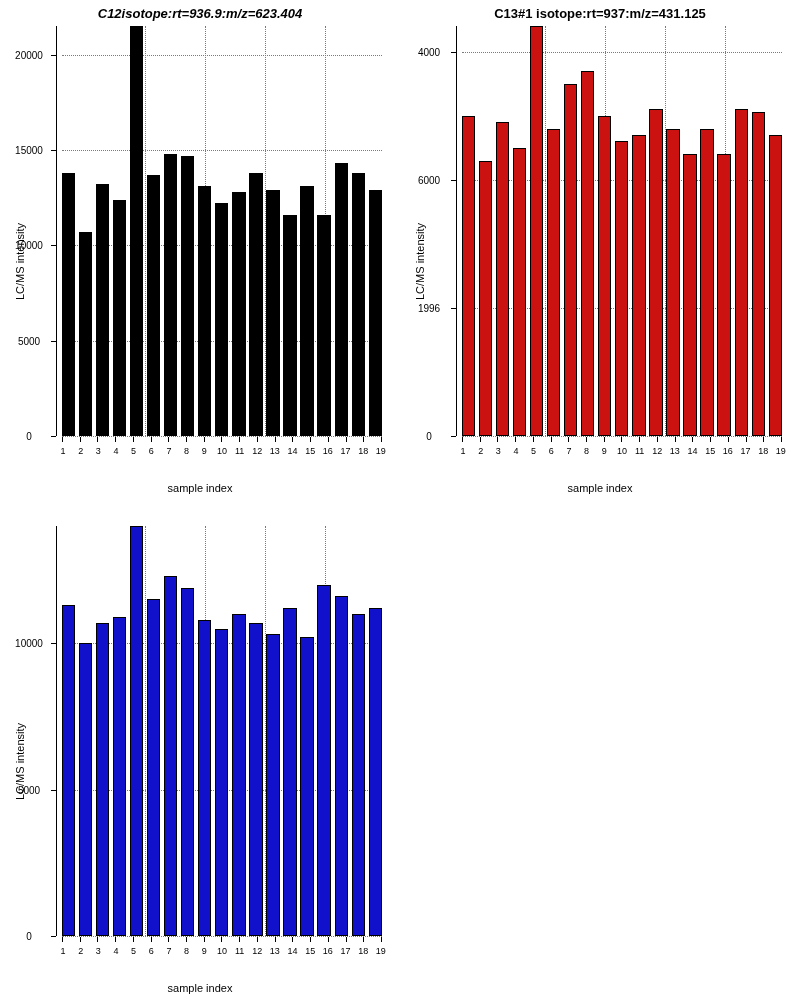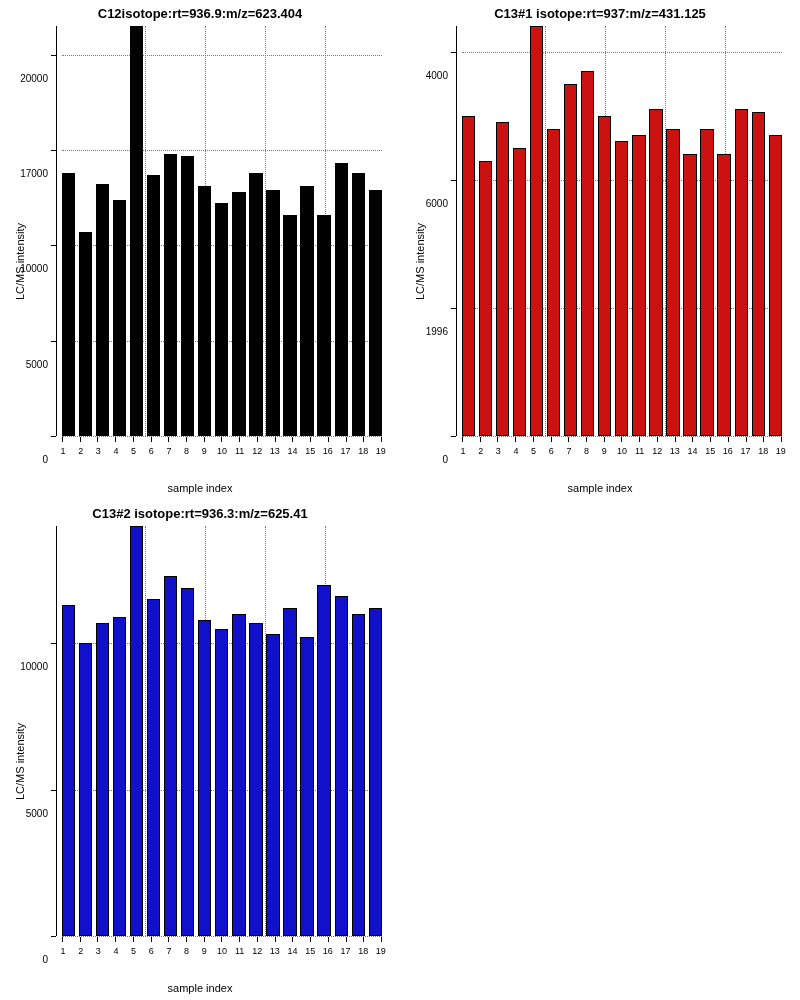--- a/index.html
+++ b/index.html
@@ -73,24 +73,23 @@
   }
   .ytick {
     position: absolute;
     background: #000000;
     height: 1px;
     width: 5px;
   }
   .ylabel-txt {
     position: absolute;
     font-size: 10px;
-    text-align: right;
+    text-align: center;
     white-space: nowrap;
     transform: translateY(-50%);
-    margin-top: 23px;
   }
   .axis-title-y {
     position: absolute;
     font-size: 11px;
     white-space: nowrap;
     transform-origin: 0 0;
     transform: rotate(-90deg);
   }
   .axis-title-x {
     position: absolute;
@@ -122,21 +121,21 @@
     height: 5px;
     background: #000000;
   }
 </style>
 </head>
 <body>
 
 <div class="page">
 
   <div class="panel" style="left:0px; top:0px; width:400px; height:500px;">
-    <div class="panel-title" style="top:6px;">C12isotope:rt=936.9:m/z=623.404</div>
+    <div class="panel-title" style="top:6px;font-style:italic;">C12isotope:rt=936.9:m/z=623.404</div>
     <div class="axis-title-y" style="left:14px; top:300px;">LC/MS intensity</div>
     <div class="plot-area" style="left:62px; top:26px; width:320px; height:410px;">
       <div class="gridline" style="top:410px;"></div>
       <div class="gridline" style="top:314.6px;"></div>
       <div class="gridline" style="top:219.3px;"></div>
       <div class="gridline" style="top:124px;"></div>
       <div class="gridline" style="top:28.6px;"></div>
       <div class="vgrid" style="left:83px;"></div>
       <div class="vgrid" style="left:143px;"></div>
       <div class="vgrid" style="left:203px;"></div>
@@ -165,21 +164,21 @@
     </div>
     <div class="axis-line" style="left:56px; top:26px; width:1px; height:410px;"></div>
     <div class="ytick" style="left:51px; top:436px;"></div>
     <div class="ytick" style="left:51px; top:340.6px;"></div>
     <div class="ytick" style="left:51px; top:245.3px;"></div>
     <div class="ytick" style="left:51px; top:150px;"></div>
     <div class="ytick" style="left:51px; top:54.6px;"></div>
     <div class="ylabel-txt" style="left:10px; top:436px; width:38px;">0</div>
     <div class="ylabel-txt" style="left:10px; top:340.6px; width:38px;">5000</div>
     <div class="ylabel-txt" style="left:10px; top:245.3px; width:38px;">10000</div>
-    <div class="ylabel-txt" style="left:10px; top:150px; width:38px;">17000</div>
+    <div class="ylabel-txt" style="left:10px; top:150px; width:38px;">15000</div>
     <div class="ylabel-txt" style="left:10px; top:54.6px; width:38px;">20000</div>
     <div class="xtick-marks" style="left:62px; top:437px; width:320px;">
       <div class="xtick-mark"></div>
       <div class="xtick-mark"></div>
       <div class="xtick-mark"></div>
       <div class="xtick-mark"></div>
       <div class="xtick-mark"></div>
       <div class="xtick-mark"></div>
       <div class="xtick-mark"></div>
       <div class="xtick-mark"></div>
@@ -301,21 +300,20 @@
       <div class="xtick-label" style="width:14px;">15</div>
       <div class="xtick-label" style="width:14px;">16</div>
       <div class="xtick-label" style="width:14px;">17</div>
       <div class="xtick-label" style="width:14px;">18</div>
       <div class="xtick-label" style="width:14px;">19</div>
     </div>
     <div class="axis-title-x" style="left:0px; top:482px;">sample index</div>
   </div>
 
   <div class="panel" style="left:0px; top:500px; width:400px; height:500px;">
-    <div class="panel-title" style="top:6px;">C13#2 isotope:rt=936.3:m/z=625.41</div>
     <div class="axis-title-y" style="left:14px; top:300px;">LC/MS intensity</div>
     <div class="plot-area" style="left:62px; top:26px; width:320px; height:410px;">
       <div class="gridline" style="top:410px;"></div>
       <div class="gridline" style="top:263.6px;"></div>
       <div class="gridline" style="top:117.1px;"></div>
       <div class="vgrid" style="left:83px;"></div>
       <div class="vgrid" style="left:143px;"></div>
       <div class="vgrid" style="left:203px;"></div>
       <div class="vgrid" style="left:263px;"></div>
       <div class="bars">

